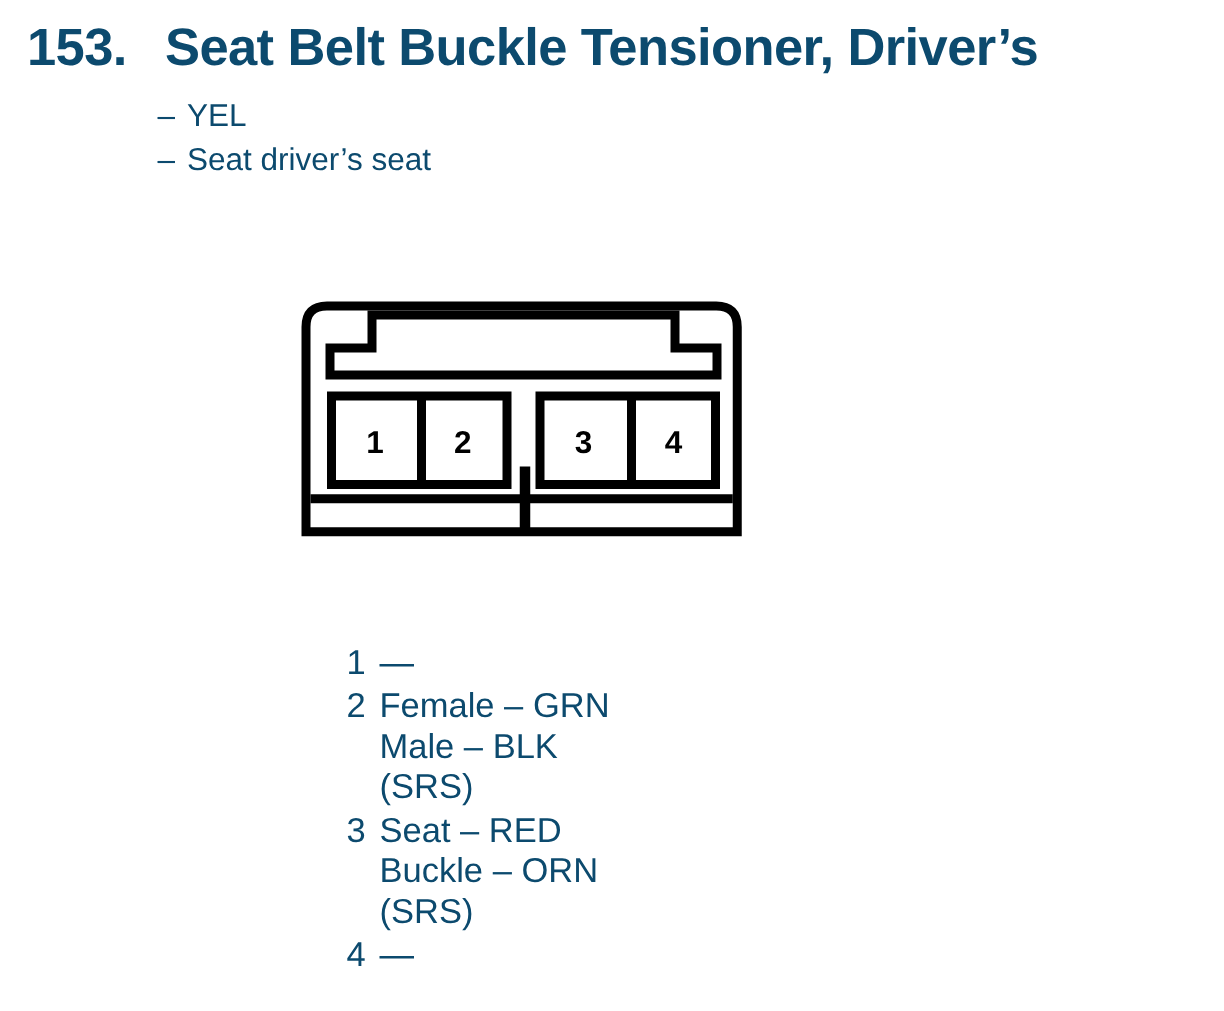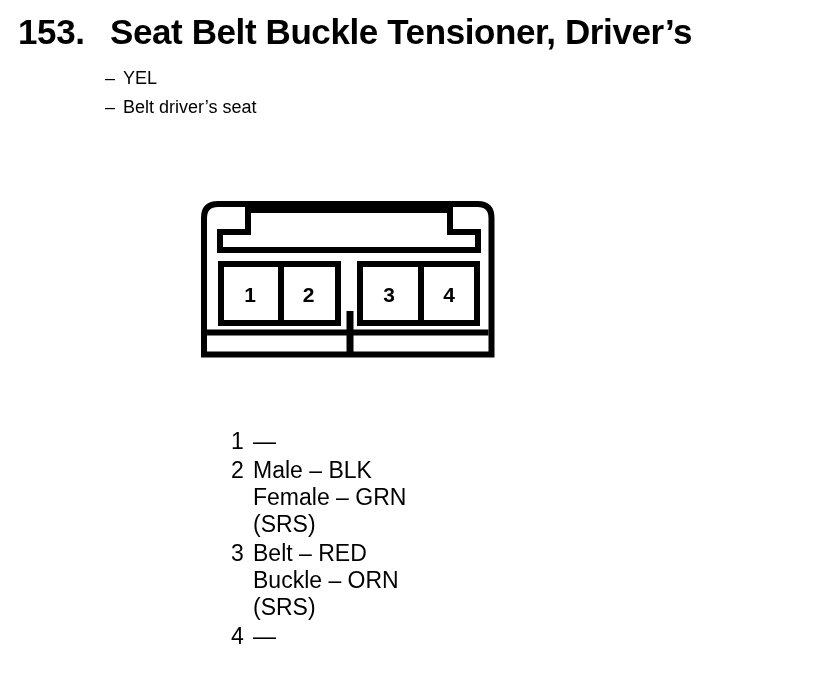--- a/index.html
+++ b/index.html
@@ -1,21 +1,21 @@
 <!DOCTYPE html>
 <html><head>
 <meta charset="utf-8">
 <style>
   html, body { margin: 0; padding: 0; background: #ffffff; }
   .page {
     position: relative;
     width: 816px;
     height: 674px;
     background: #ffffff;
-    color: #000000;
+    color: #0c4a6e;
     font-family: "Liberation Sans", sans-serif;
     overflow: hidden;
   }
   .title-row {
     position: absolute;
     left: 18px;
     top: 12px;
     font-size: 35px;
     font-weight: bold;
     letter-spacing: -0.4px;
@@ -23,21 +23,21 @@
     white-space: nowrap;
   }
   .title-number {
     display: inline-block;
     width: 92px;
   }
   .notes {
     position: absolute;
     left: 105px;
     top: 64px;
-    font-size: 18px;
+    font-size: 21px;
     line-height: 28.5px;
   }
   .note-line { white-space: nowrap; }
   .note-dash { display: inline-block; margin-right: 8px; }
   .connector-svg {
     position: absolute;
     left: 198px;
     top: 197px;
   }
   .connector-svg text {
@@ -70,21 +70,21 @@
 
   <div class="title-row">
     <span class="title-number">153.</span><span>Seat Belt Buckle Tensioner, Driver’s</span>
   </div>
 
   <div class="notes">
     <div class="note-line">
       <span class="note-dash">–</span><span>YEL</span>
     </div>
     <div class="note-line">
-      <span class="note-dash">–</span><span>Belt driver’s seat</span>
+      <span class="note-dash">–</span><span>Seat driver’s seat</span>
     </div>
   </div>
 
   <svg class="connector-svg" width="300" height="166" viewBox="0 0 300 166">
 
     <path d="M 6 157.5 L 6 21 Q 6 7 20 7 L 279.5 7 Q 293.5 7 293.5 21 L 293.5 157.5 Z" fill="#ffffff" stroke="#000000" stroke-width="6"></path>
 
     <path d="M 22 53 L 22 35 L 50 35 L 50 13 L 252 13 L 252 35 L 280 35 L 280 53 Z" fill="#ffffff" stroke="#000000" stroke-width="6"></path>
 
     <rect x="23" y="67" width="117" height="59" fill="#ffffff" stroke="#000000" stroke-width="6"></rect>
@@ -106,29 +106,29 @@
   <div class="legend">
     <div class="legend-item">
       <div class="legend-pin">1</div>
       <div class="legend-lines">
         <div>—</div>
       </div>
     </div>
     <div class="legend-item">
       <div class="legend-pin">2</div>
       <div class="legend-lines">
+        <div>Female – GRN</div>
         <div>Male – BLK</div>
-        <div>Female – GRN</div>
         <div>(SRS)</div>
       </div>
     </div>
     <div class="legend-item">
       <div class="legend-pin">3</div>
       <div class="legend-lines">
-        <div>Belt – RED</div>
+        <div>Seat – RED</div>
         <div>Buckle – ORN</div>
         <div>(SRS)</div>
       </div>
     </div>
     <div class="legend-item">
       <div class="legend-pin">4</div>
       <div class="legend-lines">
         <div>—</div>
       </div>
     </div>

